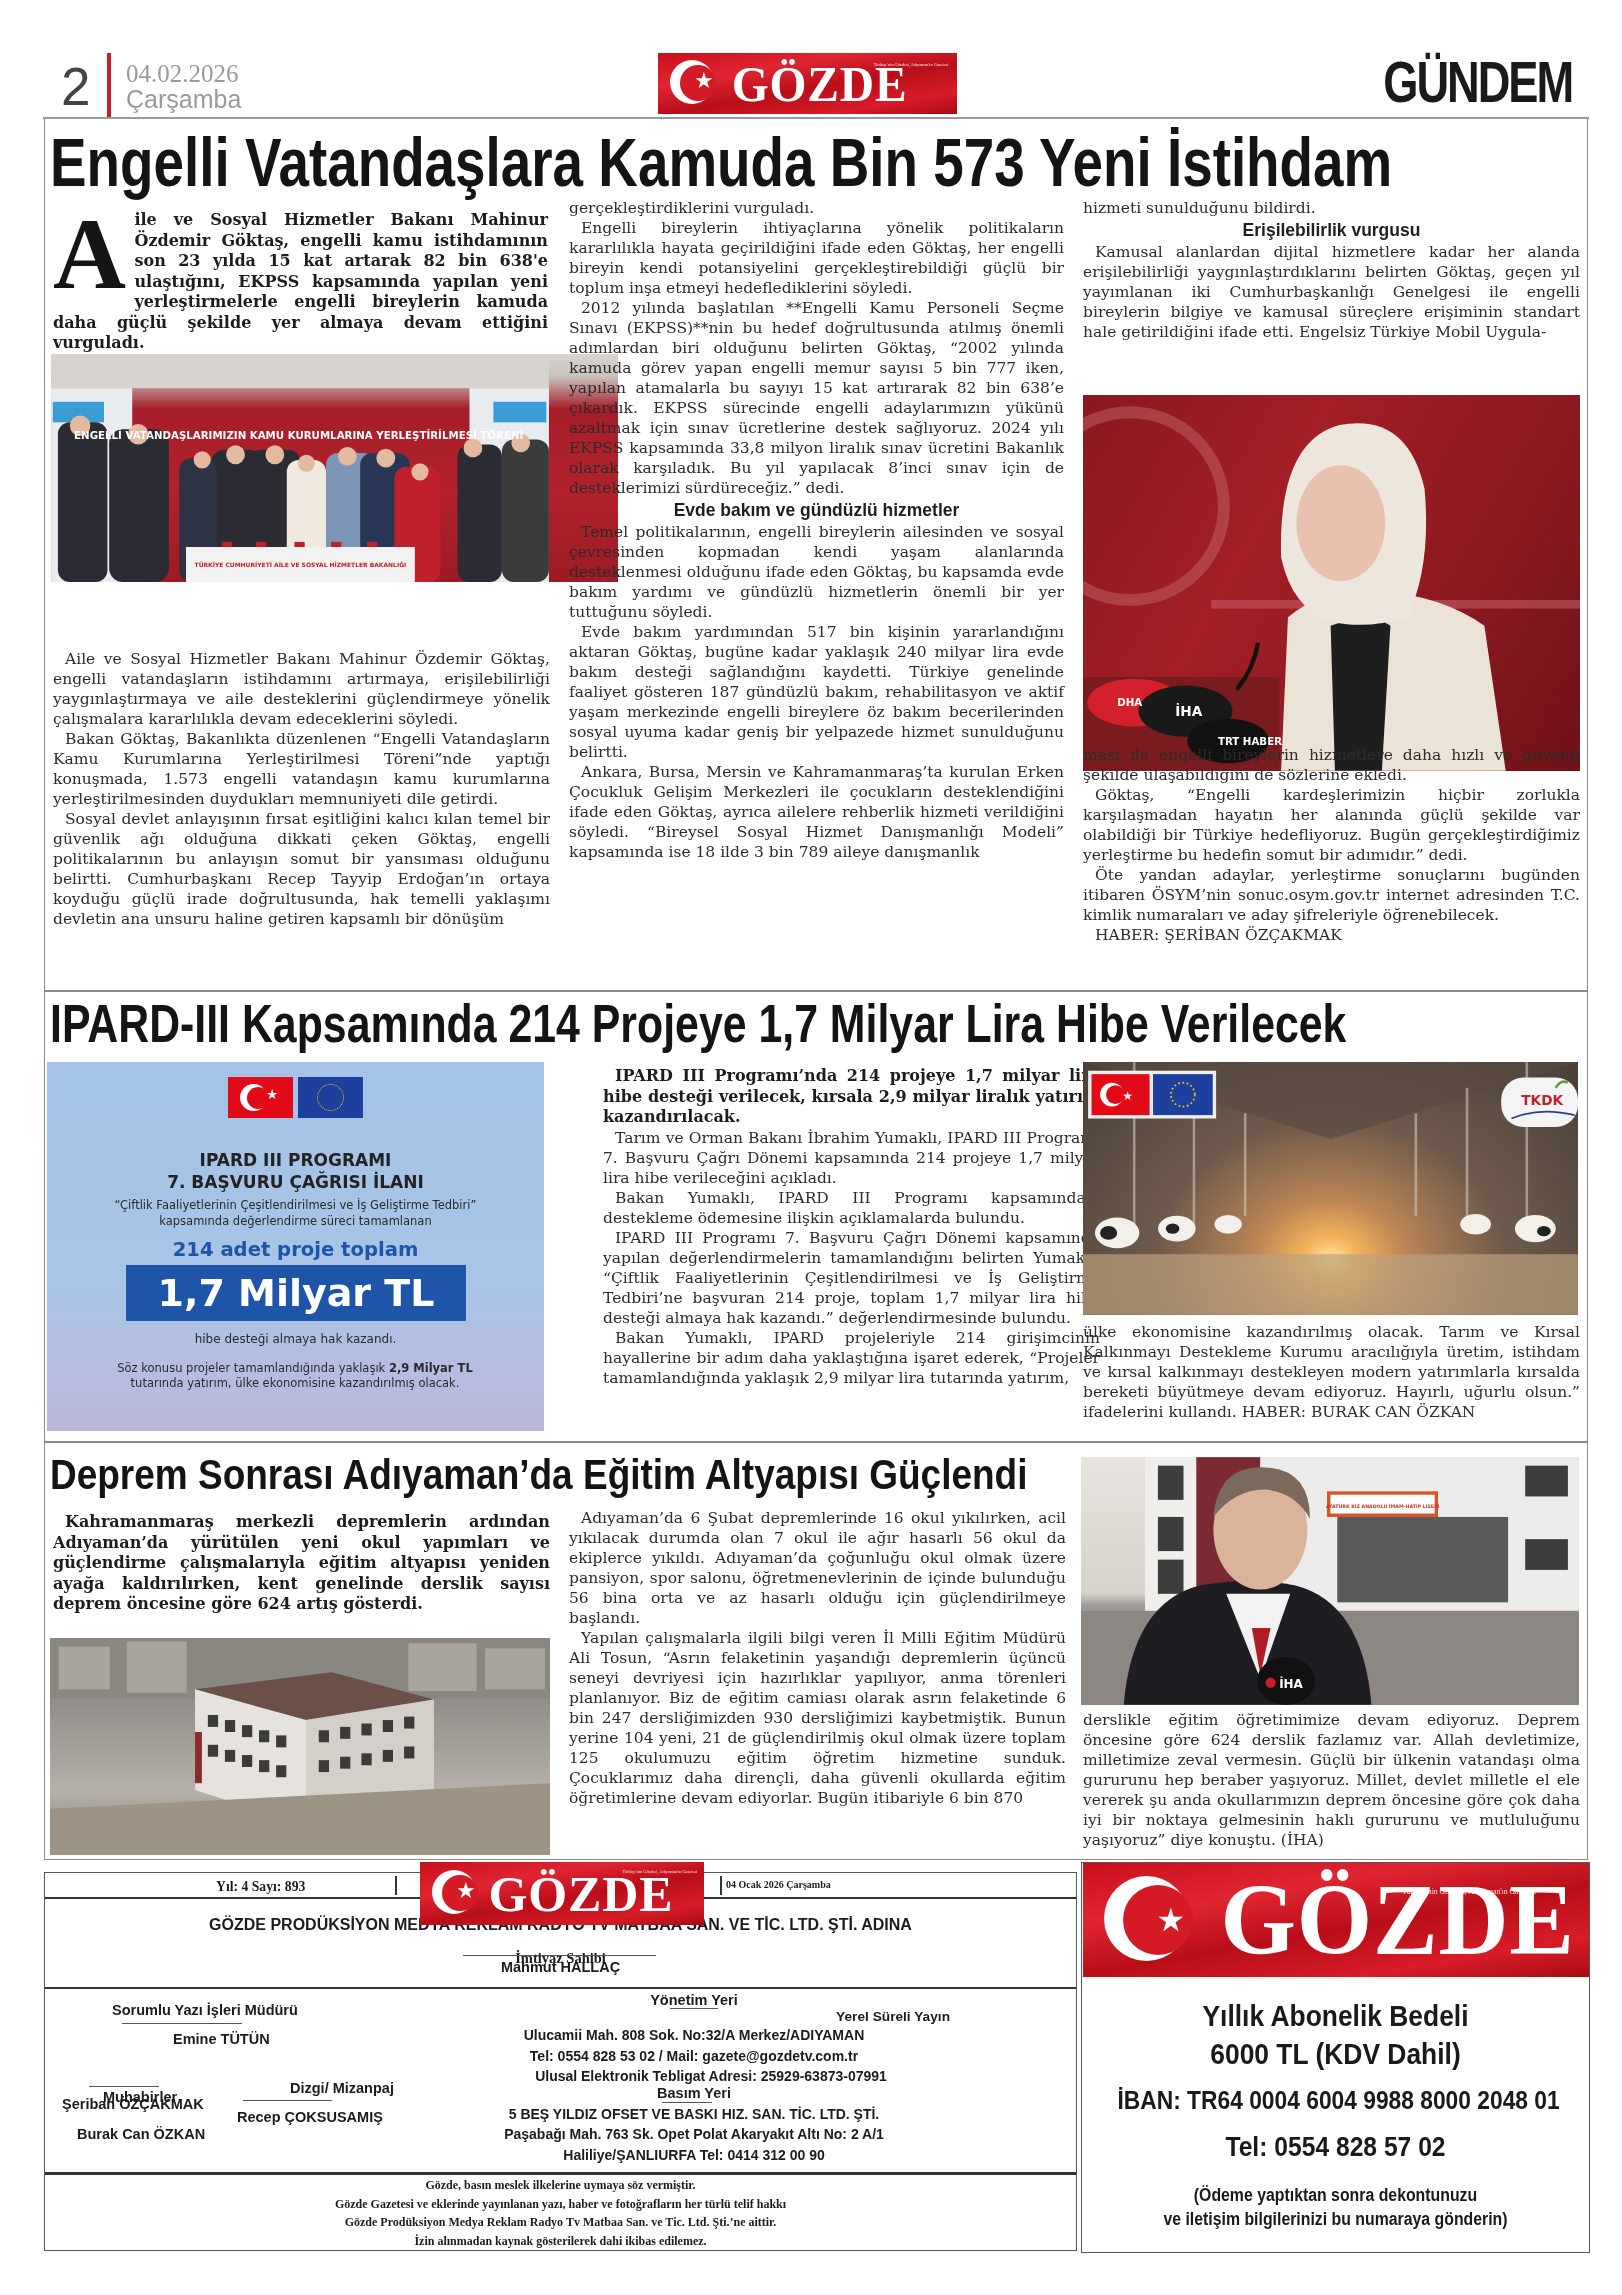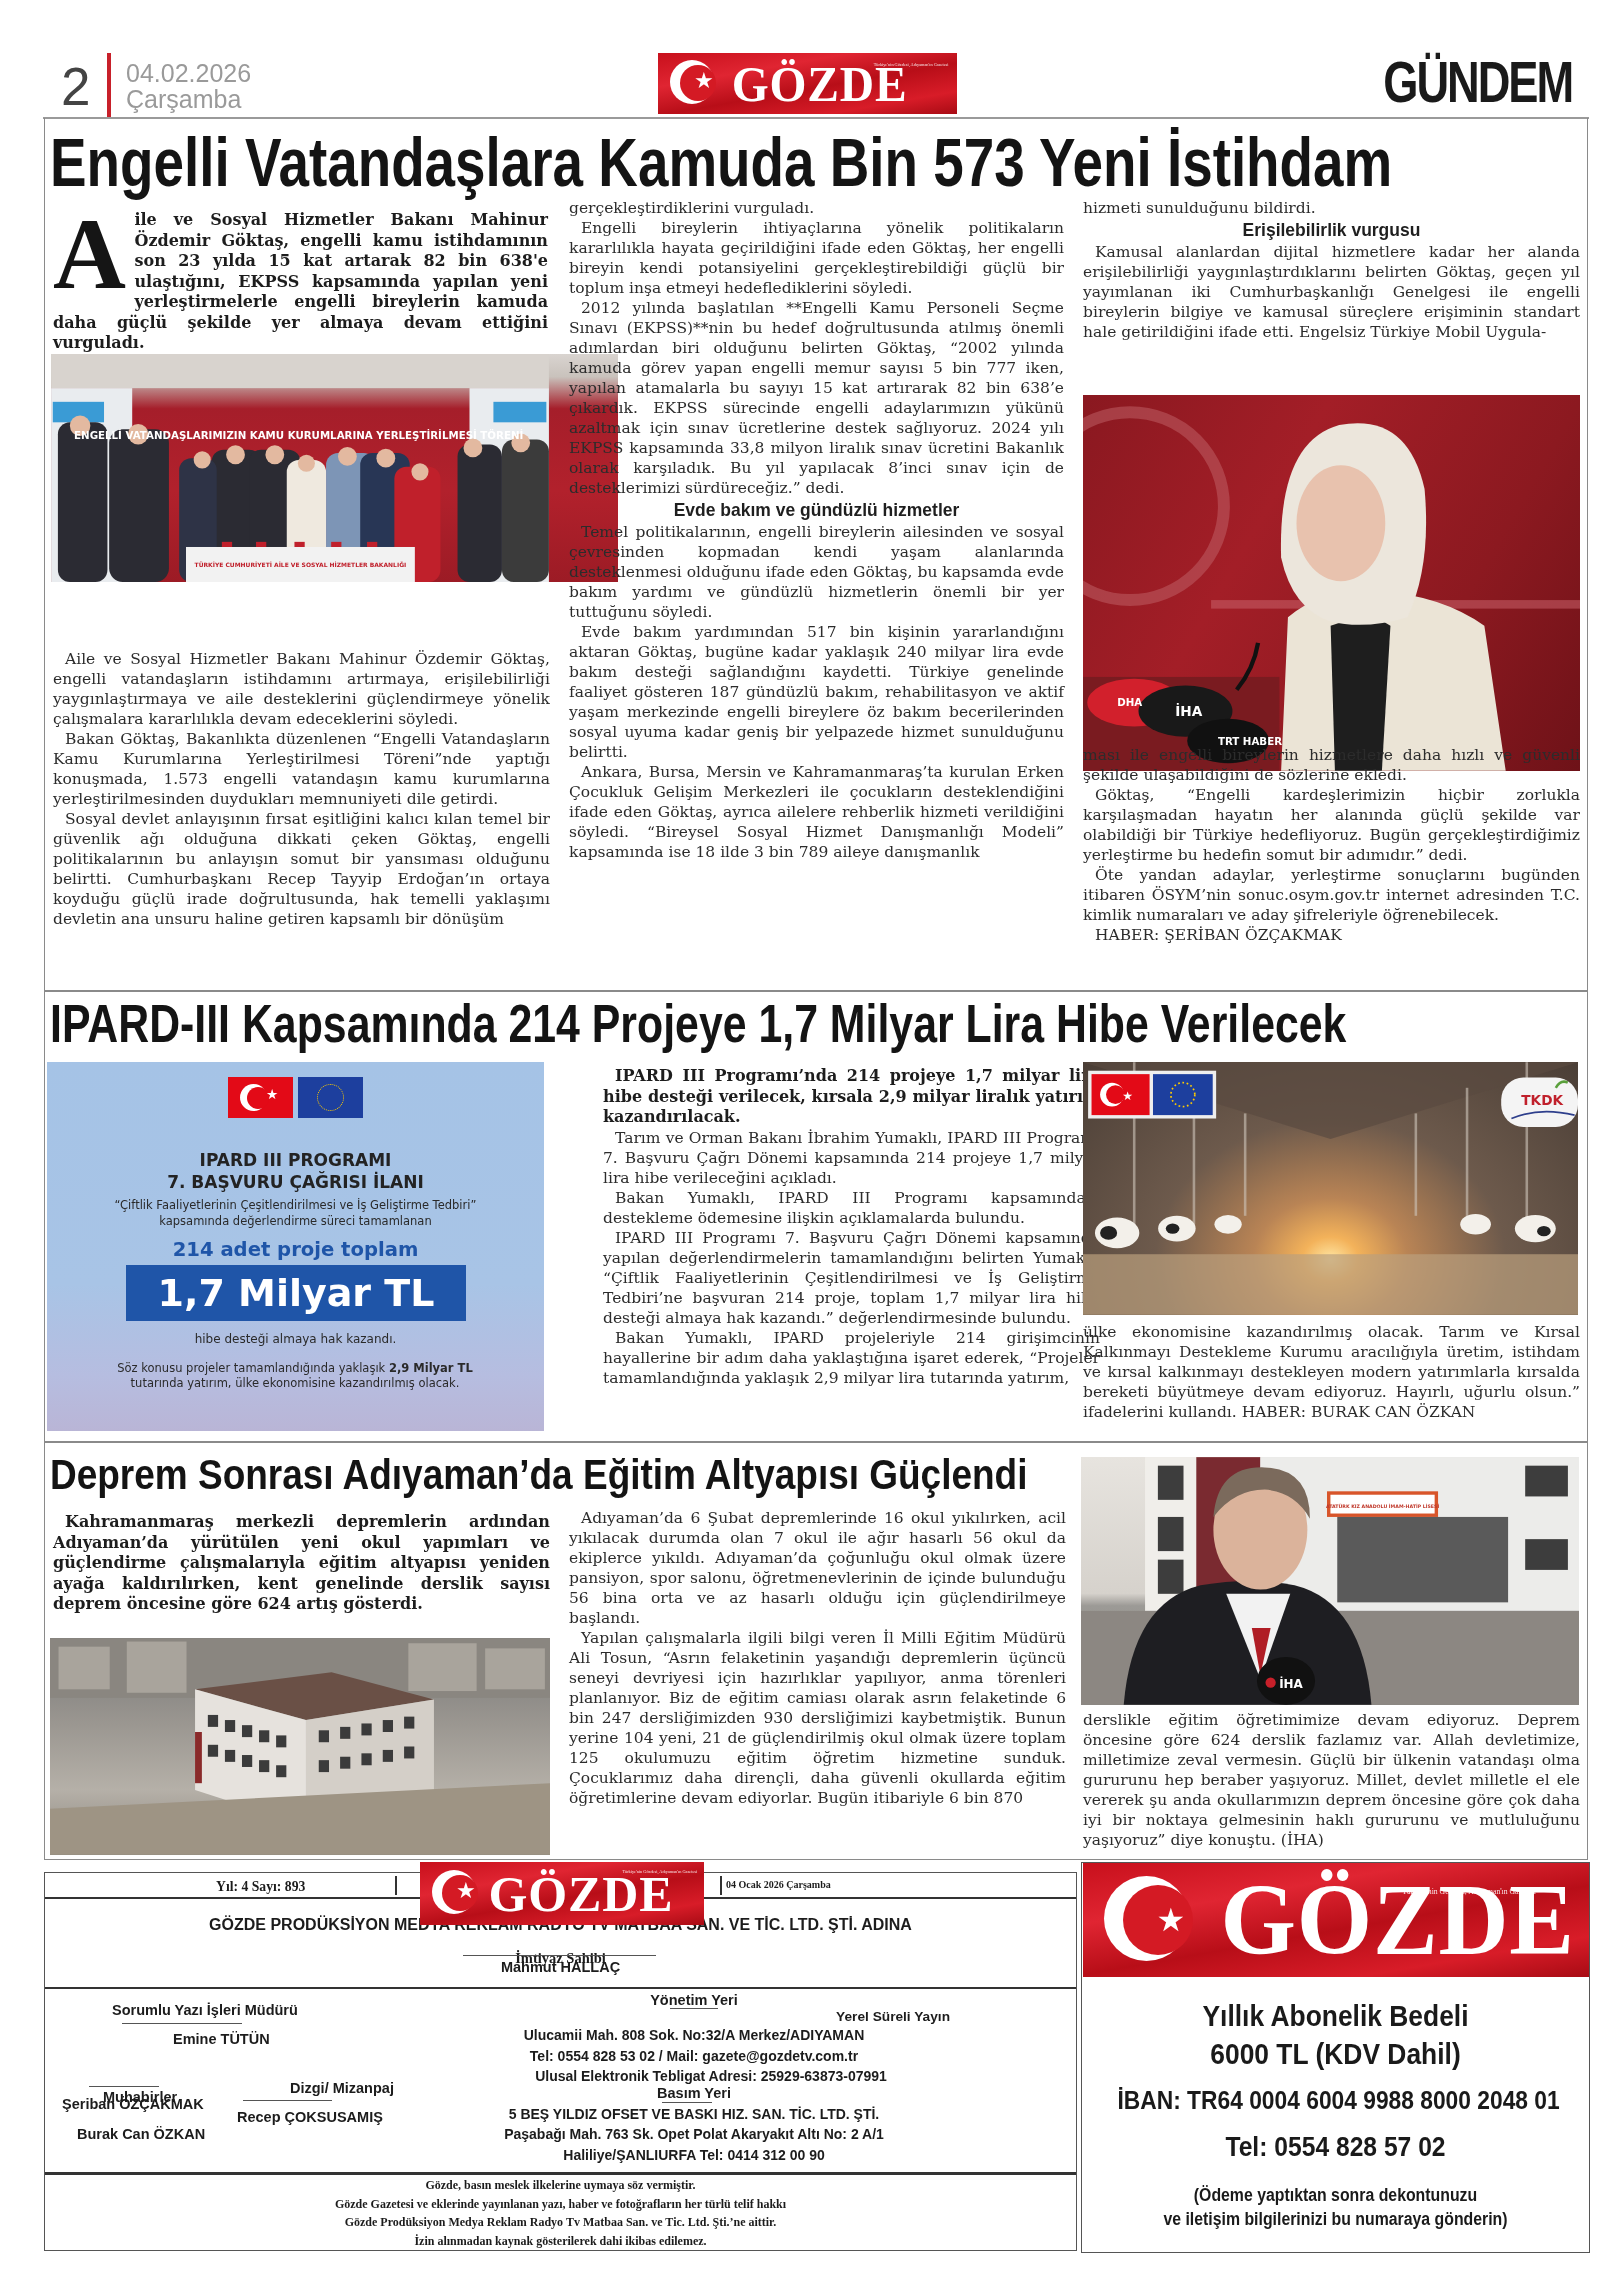--- a/index.html
+++ b/index.html
@@ -4,21 +4,21 @@
 <style>
   * { box-sizing: border-box; margin: 0; padding: 0; }
   html, body { width: 1623px; height: 2295px; background: #ffffff; overflow: hidden; }
   body { position: relative; font-family: "DejaVu Serif", serif; color: #2a2a2a; }
 
   .abs { position: absolute; }
 
   
   .page-num { left: 61px; top: 60px; font-family: "Liberation Sans", sans-serif; font-size: 53px; font-weight: 300; color: #444; line-height: 1; }
   .red-rule-v { left: 107px; top: 53px; width: 4.3px; height: 65px; background: #c8202a; }
-  .date-line { left: 126px; top: 61px; font-family: Liberation Sans, sans-serif; font-size: 25px; color: #9a9a9a; line-height: 1; text-align: right; }
+  .date-line { left: 126px; top: 61px; font-family: Liberation Serif, serif; font-size: 25px; color: #9a9a9a; line-height: 1; text-align: right; }
   .day-line { left: 126px; top: 87px; font-family: "Liberation Sans", sans-serif; font-size: 25px; color: #9a9a9a; line-height: 1; }
   .section-label { right: 51px; top: 53px; font-family: "Liberation Sans", sans-serif; font-size: 58px; font-weight: 700; letter-spacing: -2.6px; transform: scaleX(0.78); transform-origin: right center; color: #1a1a1a; line-height: 1; }
 
   .logo { background: linear-gradient(170deg, #c8101c 0%, #e02532 30%, #b80e18 55%, #d81c28 80%, #a80b14 100%); display: flex; align-items: center; color: #fff; overflow: hidden; }
   .logo .crescent { position: relative; flex: 0 0 auto; }
   .logo .crescent .outer { position: absolute; border-radius: 50%; background: #fff; }
   .logo .crescent .inner { position: absolute; border-radius: 50%; }
   .logo .star { position: absolute; color: #fff; line-height: 1; }
   .logo .word { font-family: "Liberation Serif", serif; font-weight: 700; color: #fff; letter-spacing: 0.9px; line-height: 1; }
   .logo .tagline { position: absolute; font-family: "Liberation Serif", serif; color: #fff; opacity: 0.9; white-space: nowrap; }

